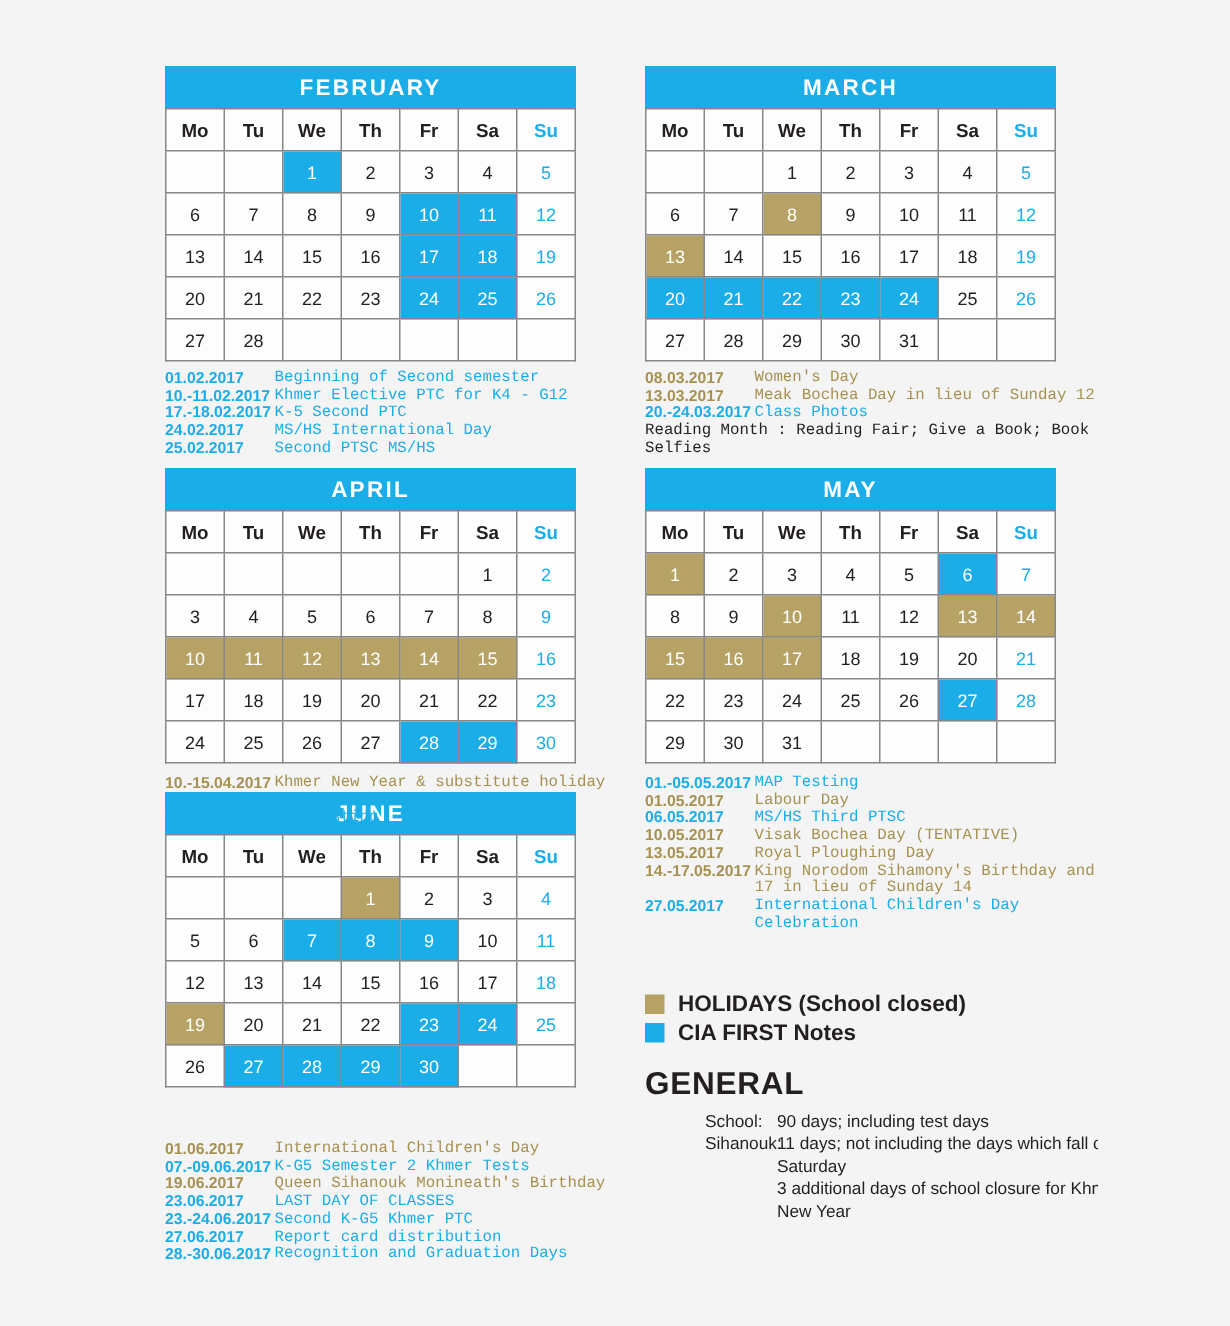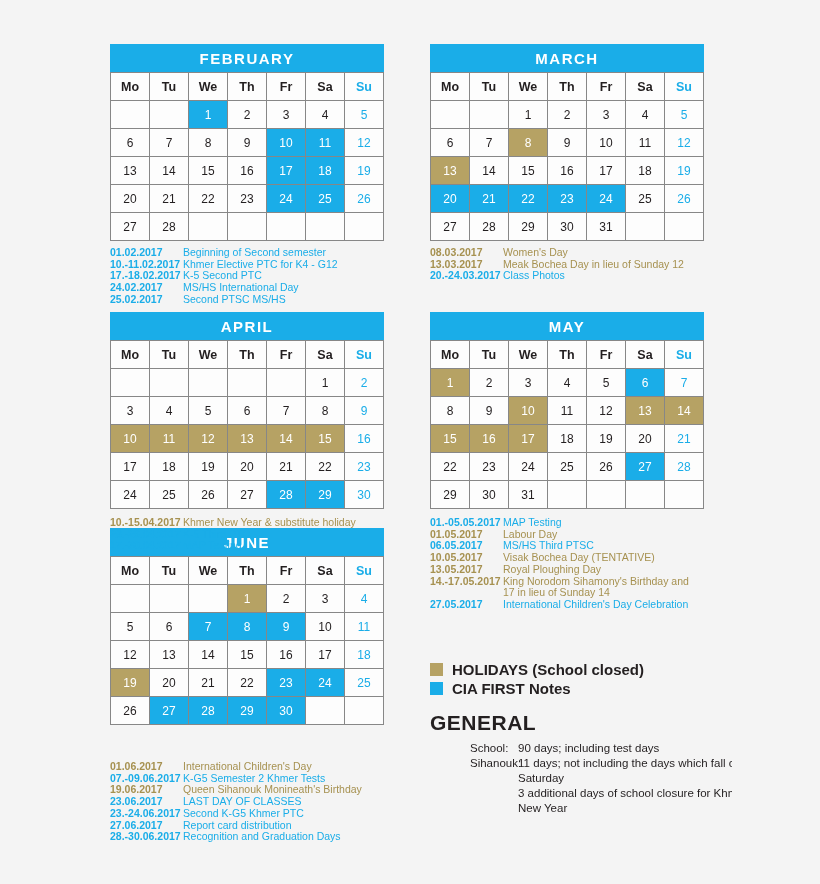--- a/index.html
+++ b/index.html
@@ -46,21 +46,21 @@
   .notes-february{left:110px;top:247px;}
   .notes-march{left:430px;top:247px;}
   .notes-april{left:110px;top:517px;}
   .notes-may{left:430px;top:517px;}
   .notes-june{left:110px;top:761px;}
 
   
   .notes{position:absolute;width:300px;font-size:10.5px;line-height:11.7px;}
   .note-row{display:flex;}
   .note-date{width:73px;flex:none;font-weight:bold;}
-  .note-text{flex:1;}
+  .note-text{flex:1;font-family:Liberation Mono, monospace;}
   .c-blue{color:var(--blue);}
   .c-tan{color:var(--note-tan);}
   .c-black{color:var(--ink);}
 
   
   .legend{position:absolute;left:430px;top:660px;}
   .legend-item{display:flex;align-items:center;height:19px;font-weight:bold;font-size:15px;color:var(--ink);}
   .swatch{width:13px;height:13px;margin-right:9px;flex:none;}
   .swatch-tan{background:var(--tan);}
   .swatch-blue{background:var(--blue);}
@@ -423,20 +423,23 @@
           <span class="note-text">Women's Day</span>
         </div>
         <div class="note-row c-tan">
           <span class="note-date">13.03.2017</span>
           <span class="note-text">Meak Bochea Day in lieu of Sunday 12</span>
         </div>
         <div class="note-row c-blue">
           <span class="note-date">20.-24.03.2017</span>
           <span class="note-text">Class Photos</span>
         </div>
+        <div class="note-row c-black">
+          <span class="note-text">Reading Month : Reading Fair; Give a Book; Book Selfies</span>
+        </div>
       </div>
       <div class="notes notes-april">
         <div class="note-row c-tan">
           <span class="note-date">10.-15.04.2017</span>
           <span class="note-text">Khmer New Year &amp; substitute holiday</span>
         </div>
         <div class="note-row c-blue">
           <span class="note-date">28.-29.04.2017</span>
           <span class="note-text">K-5 Third PTC</span>
         </div>

